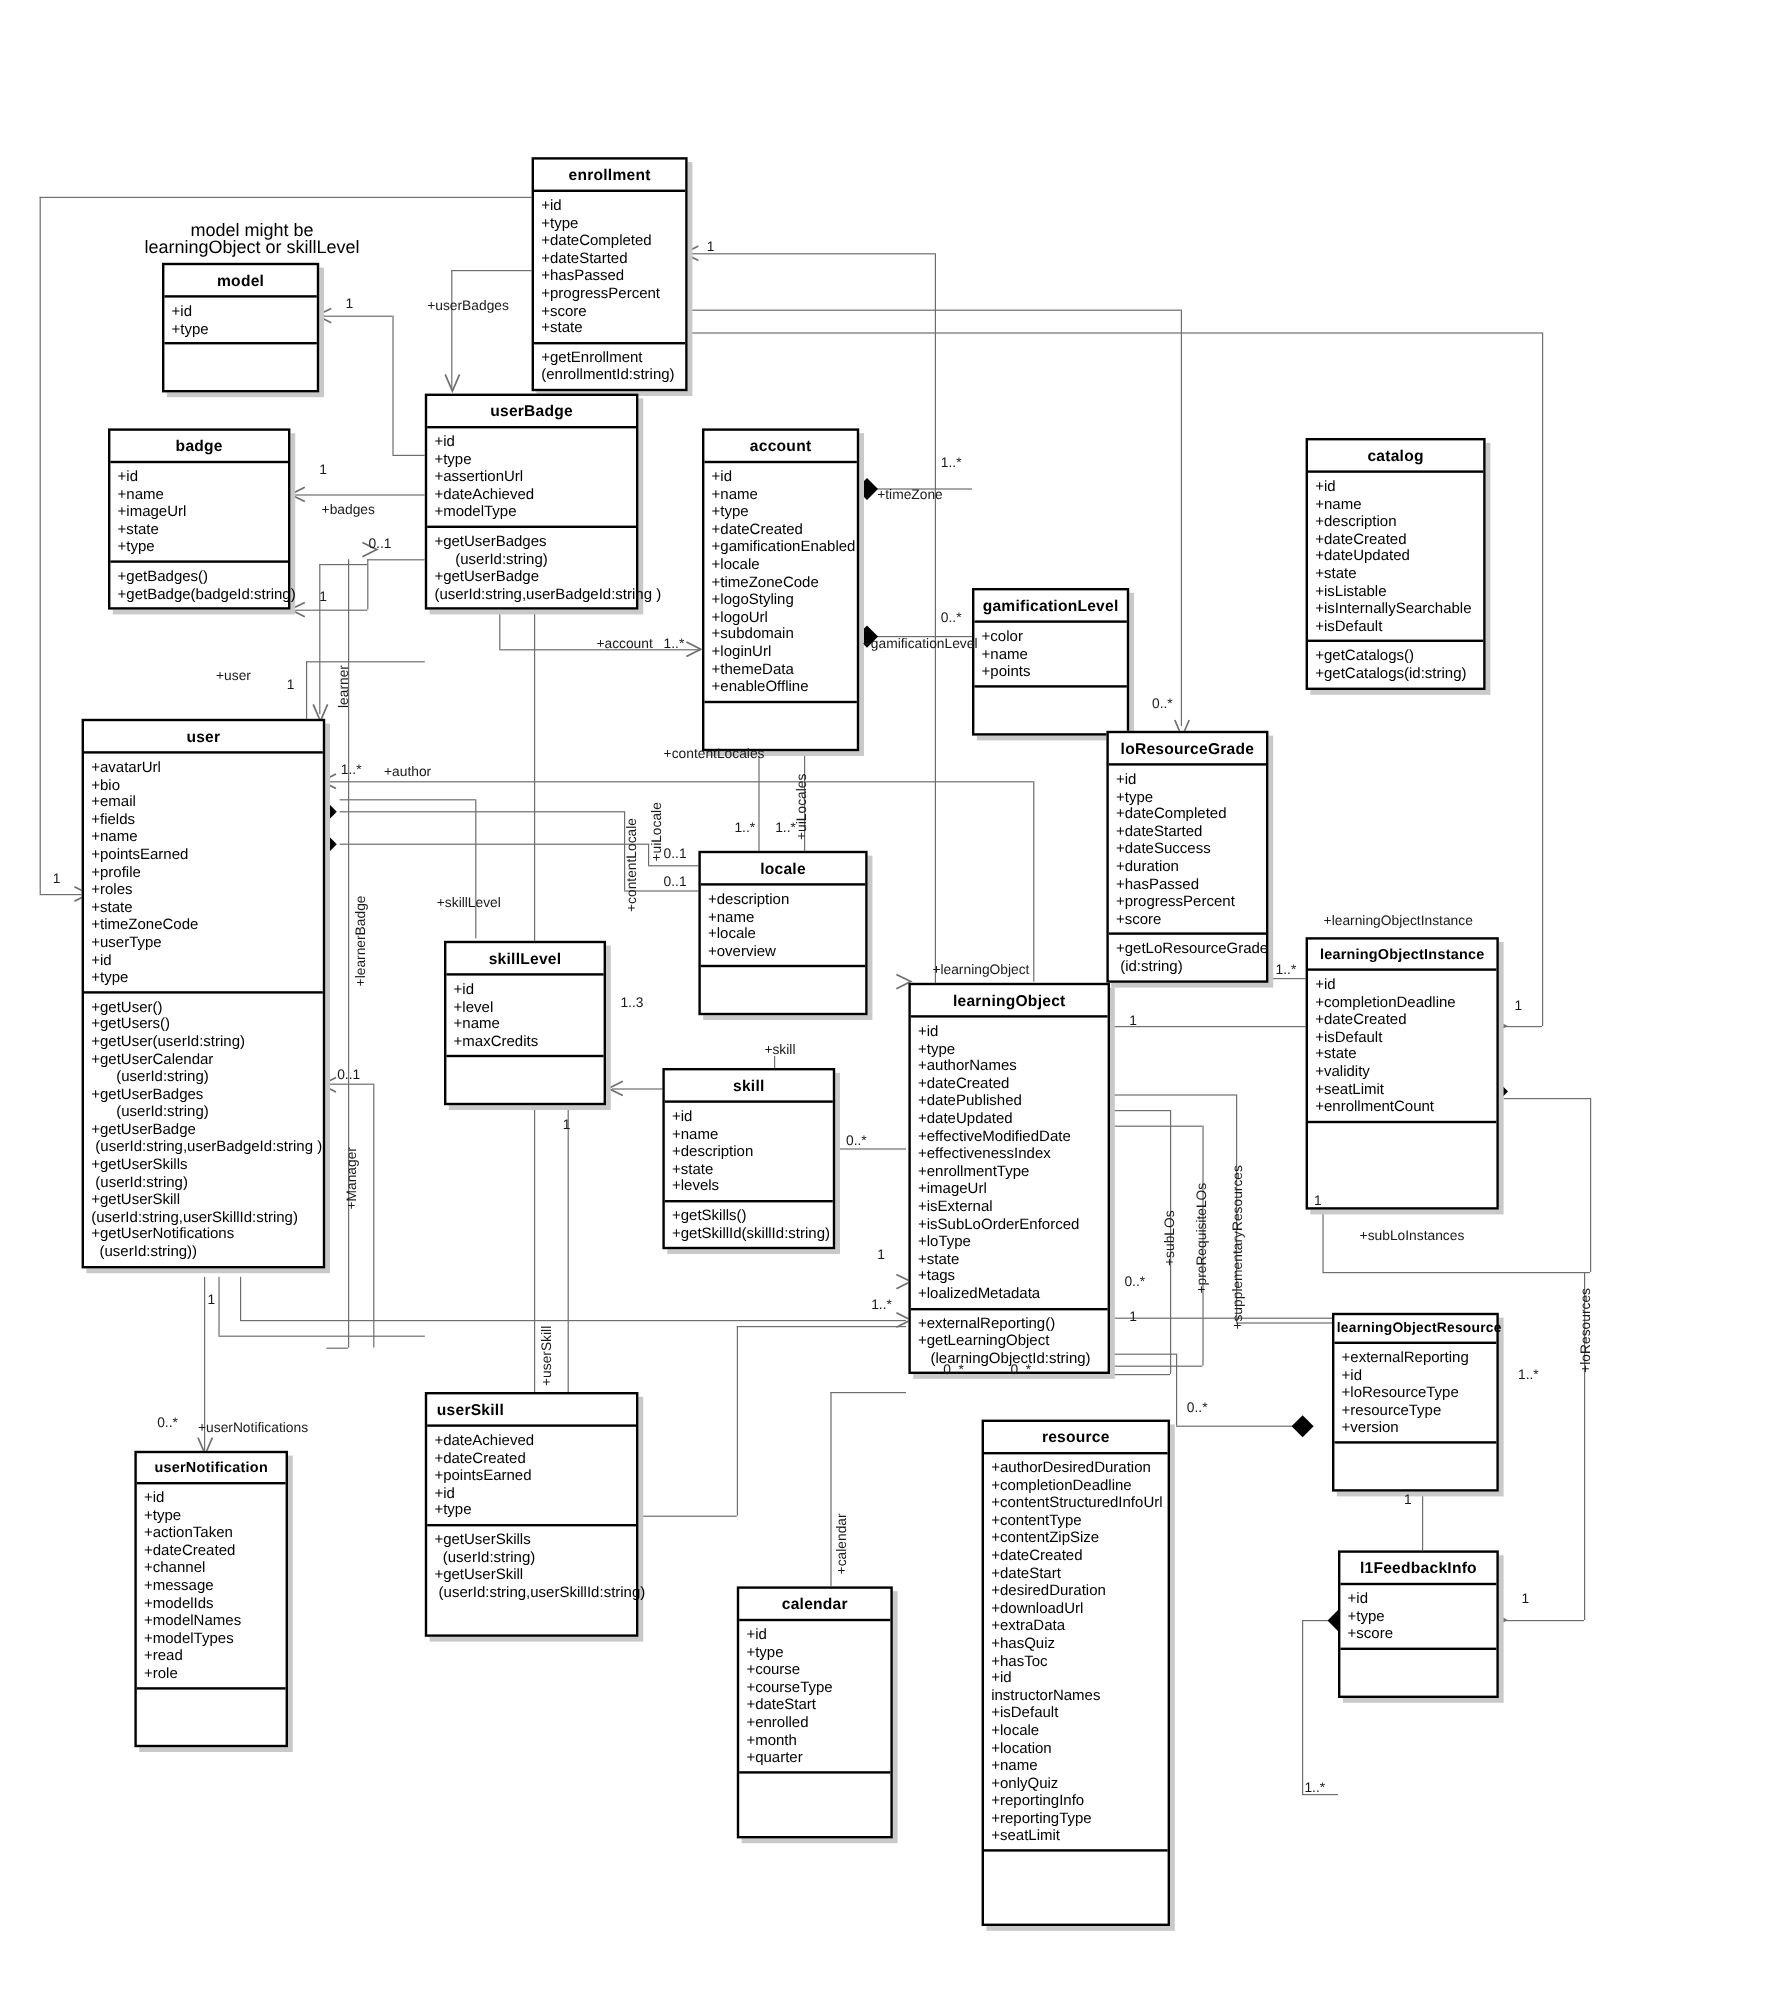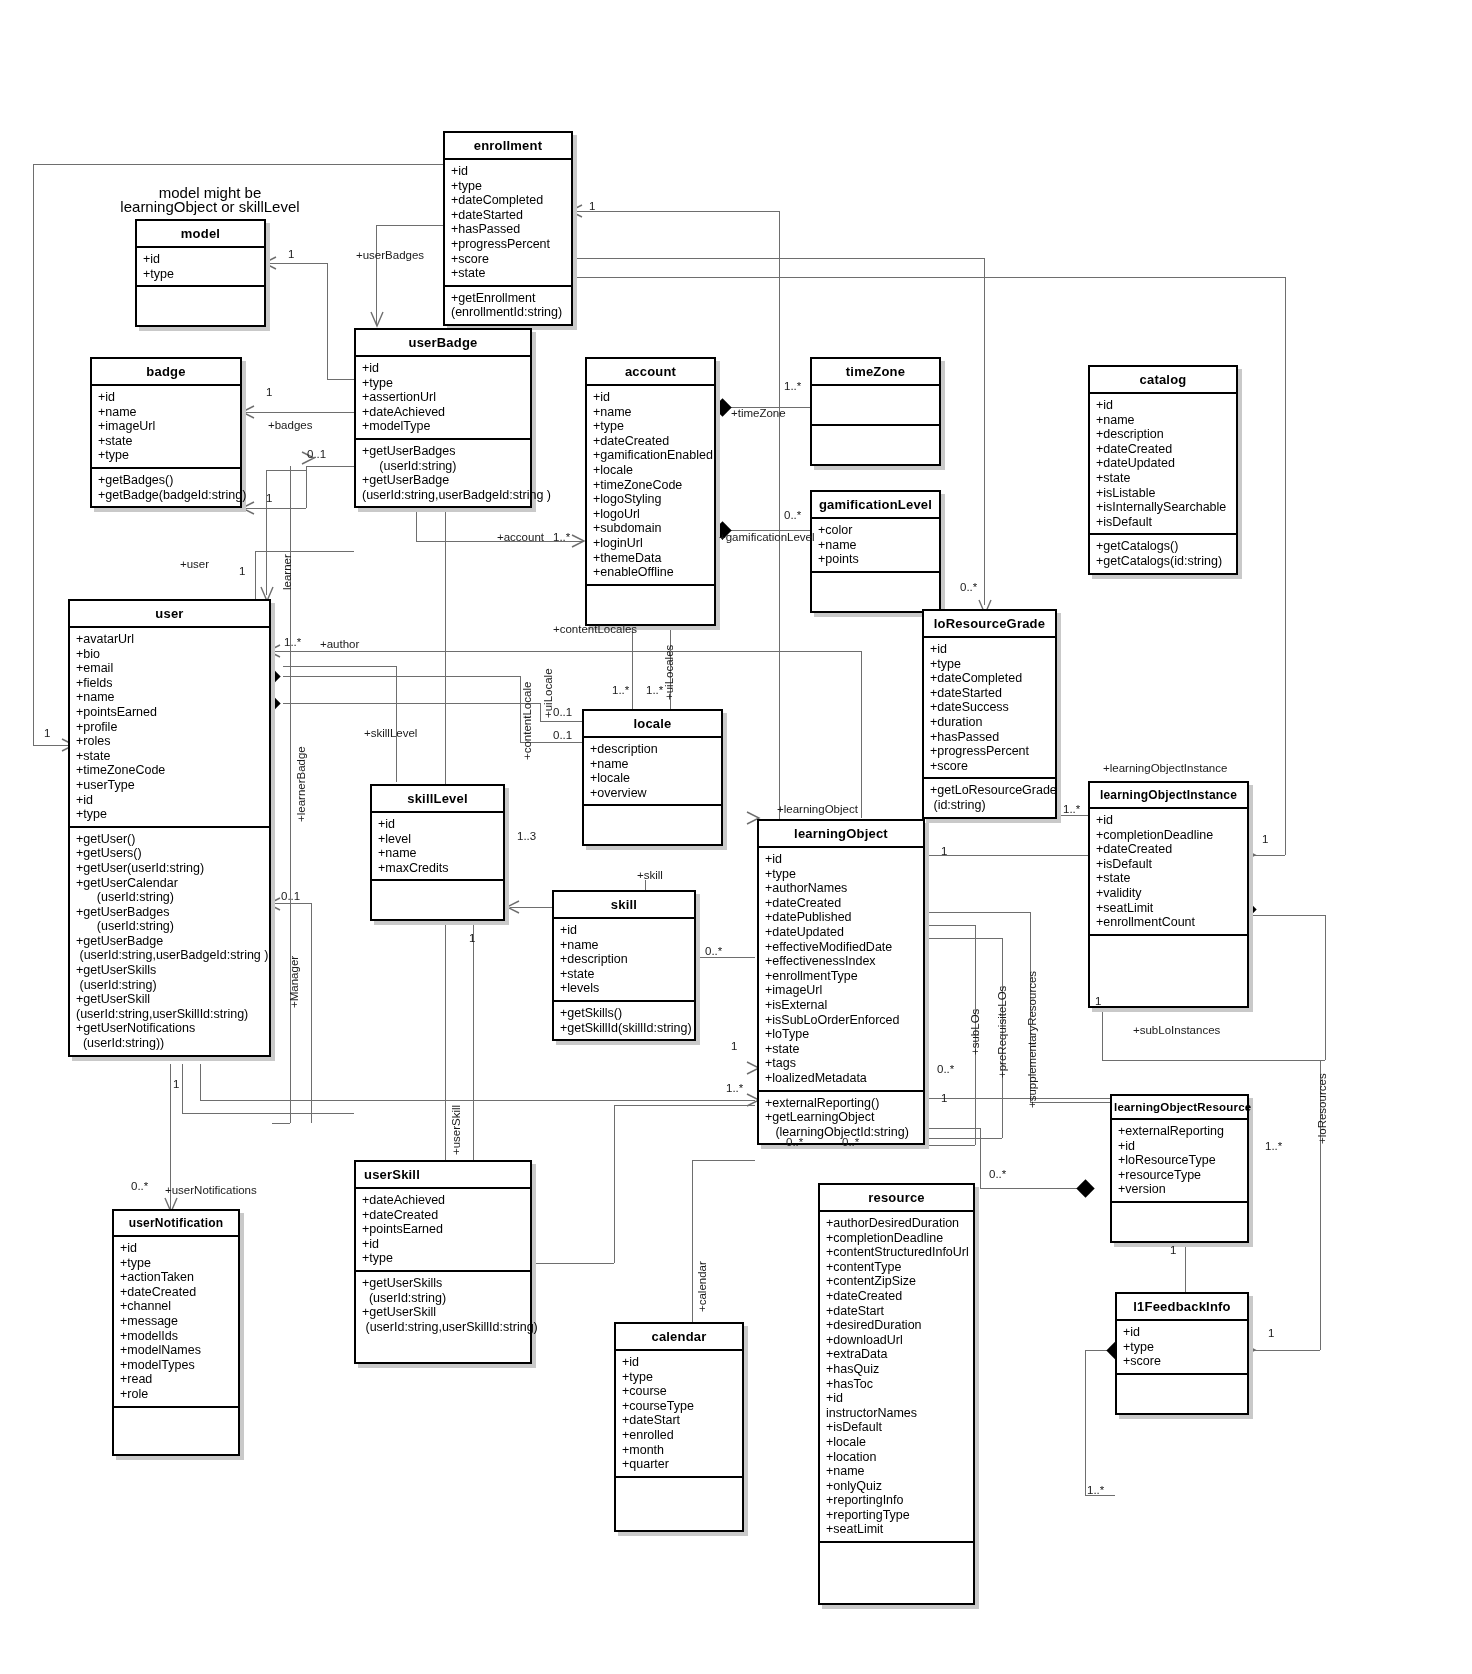--- a/index.html
+++ b/index.html
@@ -416,25 +416,20 @@
       <div>+logoStyling</div>
       <div>+logoUrl</div>
       <div>+subdomain</div>
       <div>+loginUrl</div>
       <div>+themeData</div>
       <div>+enableOffline</div>
     </div>
     <div class="ops empty"></div>
   </div>
 
-  <div class="uml" style="left:810px;top:357px;width:131px;">
-    <div class="cname">timeZone</div>
-    <div class="attrs empty"></div>
-    <div class="ops empty"></div>
-  </div>
 
   <div class="uml" style="left:810px;top:490px;width:131px;">
     <div class="cname">gamificationLevel</div>
     <div class="attrs">
       <div>+color</div>
       <div>+name</div>
       <div>+points</div>
     </div>
     <div class="ops empty"></div>
   </div>
@@ -699,21 +694,21 @@
   <div class="lbl" style="left:497px;top:531px;">+account</div>
   <div class="lbl" style="left:731px;top:407px;">+timeZone</div>
   <div class="lbl" style="left:719px;top:531px;">+gamificationLevel</div>
   <div class="lbl" style="left:180px;top:558px;">+user</div>
   <div class="lbl vert" style="left:281px;top:590px;">learner</div>
   <div class="lbl" style="left:320px;top:638px;">+author</div>
   <div class="lbl" style="left:553px;top:623px;">+contentLocales</div>
   <div class="lbl vert" style="left:663px;top:700px;">+uiLocales</div>
   <div class="lbl vert" style="left:542px;top:718px;">+uiLocale</div>
   <div class="lbl vert" style="left:521px;top:760px;">+contentLocale</div>
-  <div class="lbl" style="left:364px;top:727px;">+skillLevel</div>
+  <div class="lbl" style="left:364px;top:747px;">+skillLevel</div>
   <div class="lbl" style="left:637px;top:869px;">+skill</div>
   <div class="lbl vert" style="left:295px;top:822px;">+learnerBadge</div>
   <div class="lbl vert" style="left:288px;top:1008px;">+Manager</div>
   <div class="lbl vert" style="left:450px;top:1155px;">+userSkill</div>
   <div class="lbl vert" style="left:696px;top:1312px;">+calendar</div>
   <div class="lbl" style="left:777px;top:803px;">+learningObject</div>
   <div class="lbl" style="left:1103px;top:762px;">+learningObjectInstance</div>
   <div class="lbl" style="left:1133px;top:1024px;">+subLoInstances</div>
   <div class="lbl vert" style="left:969px;top:1055px;">+subLOs</div>
   <div class="lbl vert" style="left:996px;top:1078px;">+preRequisiteLOs</div>

